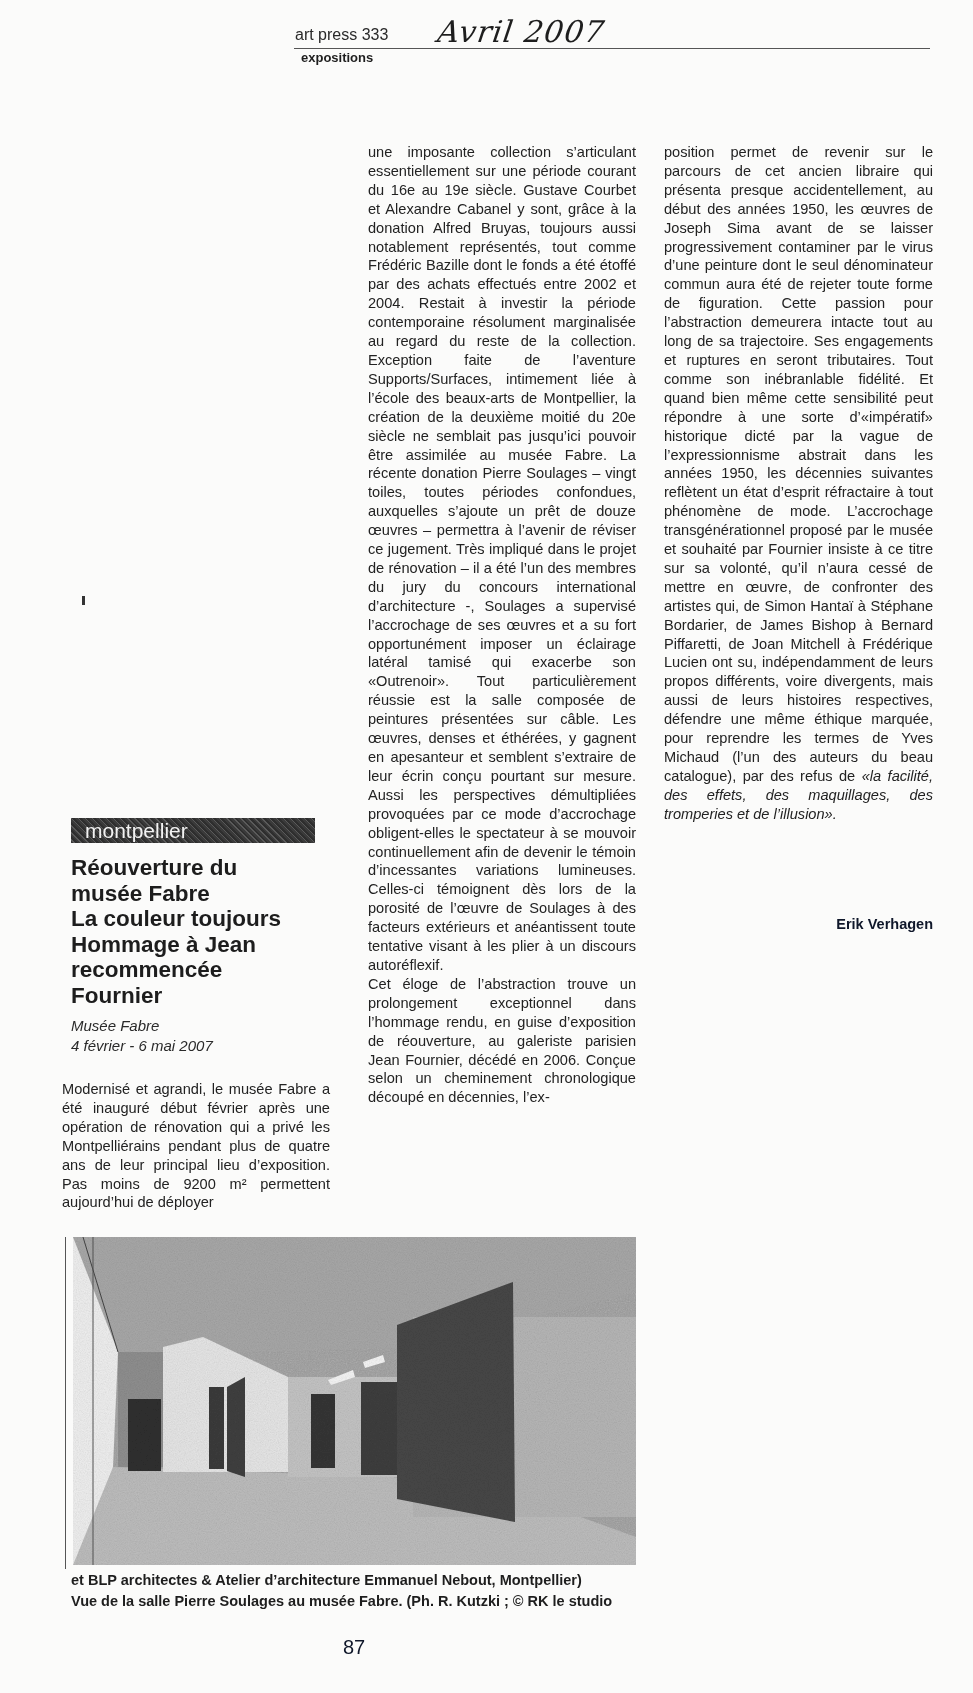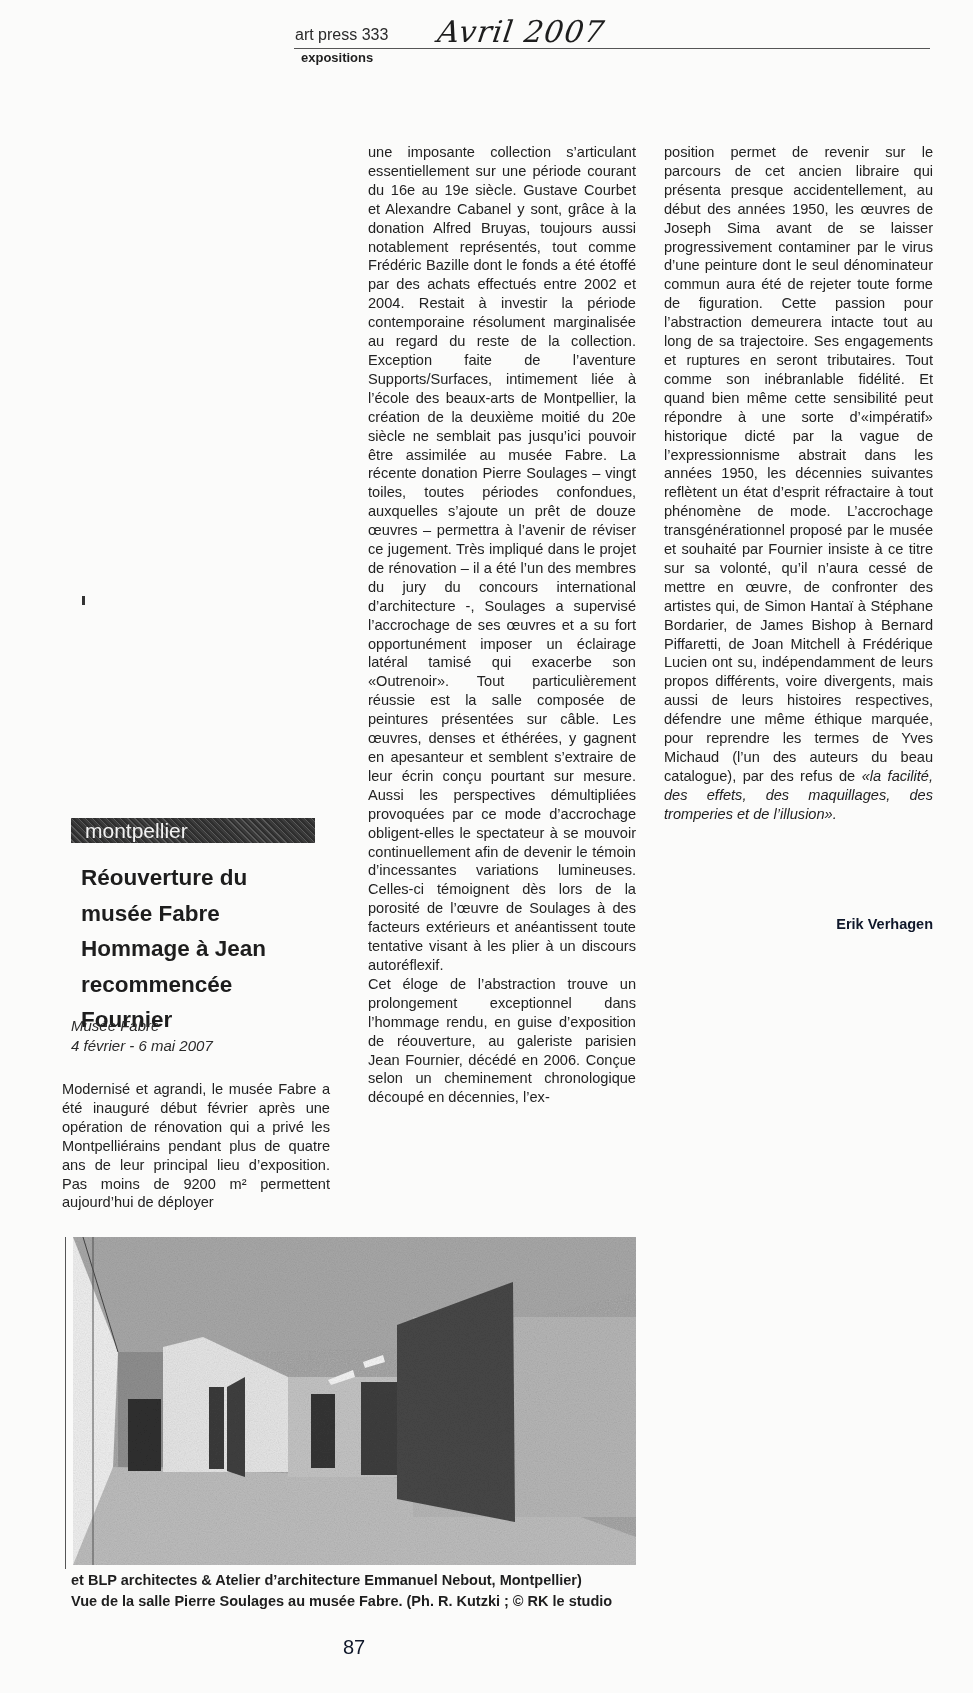--- a/index.html
+++ b/index.html
@@ -28,21 +28,21 @@
 
   .stray-mark { left: 82px; top: 596px; width: 3px; height: 9px; background: #333; }
 
   
   .kicker {
     left: 71px; top: 818px; width: 244px; height: 25px;
     background: repeating-linear-gradient(45deg, #3a3a3a 0 2px, #5a5a5a 2px 3px, #2e2e2e 3px 5px);
     color: #f2f2f2; font-size: 21px; line-height: 25px; padding-left: 14px; box-sizing: border-box;
   }
   .headline { left: 71px; top: 855px; width: 270px; font-size: 22.5px; line-height: 25.5px; font-weight: bold; color: #1d1d1d; }
-  .headline div { margin: 10px; }
+  .headline div { margin: 0; }
   .venue { left: 71px; top: 1016px; font-size: 15px; line-height: 20px; font-style: italic; color: #2a2a2a; }
 
   .signature { left: 664px; top: 916px; width: 269px; text-align: right; font-weight: bold; font-size: 14.5px; color: #0f172a; }
 
   
   .photo { left: 73px; top: 1237px; width: 563px; height: 328px; overflow: hidden; background: #9a9a9a; }
   .photo svg { display: block; }
   .photo-edge { left: 65px; top: 1237px; width: 1px; height: 332px; background: #555; }
   .caption { left: 71px; top: 1570px; width: 580px; font-size: 14.5px; line-height: 21px; font-weight: bold; color: #1e1e1e; }
   .caption div { white-space: nowrap; }
@@ -69,20 +69,21 @@
     <span>position permet de revenir sur le parcours de cet ancien libraire qui présenta presque accidentellement, au début des années 1950, les œuvres de Joseph Sima avant de se laisser progressivement contaminer par le virus d’une peinture dont le seul dénominateur commun aura été de rejeter toute forme de figuration. Cette passion pour l’abstraction demeurera intacte tout au long de sa trajectoire. Ses engagements et ruptures en seront tributaires. Tout comme son inébranlable fidélité. Et quand bien même cette sensibilité peut répondre à une sorte d’«impératif» historique dicté par la vague de l’expressionnisme abstrait dans les années 1950, les décennies suivantes reflètent un état d’esprit réfractaire à tout phénomène de mode. L’accrochage transgénérationnel proposé par le musée et souhaité par Fournier insiste à ce titre sur sa volonté, qu’il n’aura cessé de mettre en œuvre, de confronter des artistes qui, de Simon Hantaï à Stéphane Bordarier, de James Bishop à Bernard Piffaretti, de Joan Mitchell à Frédérique Lucien ont su, indépendamment de leurs propos différents, voire divergents, mais aussi de leurs histoires respectives, défendre une même éthique marquée, pour reprendre les termes de Yves Michaud (l’un des auteurs du beau catalogue), par des refus de</span>
     <em>«la facilité, des effets, des maquillages, des tromperies et de l’illusion».</em>
   </p>
 </div>
 <div class="abs signature">Erik Verhagen</div>
 
 <div class="abs kicker">montpellier</div>
 <div class="abs headline">
   <div>Réouverture du</div>
   <div>musée Fabre</div>
+  <div>La couleur toujours</div>
   <div>Hommage à Jean</div>
   <div>recommencée</div>
   <div>Fournier</div>
 </div>
 <div class="abs venue">
   <div>Musée Fabre</div>
   <div>4 février - 6 mai 2007</div>
 </div>
 <div class="col col-left">
   <p>Modernisé et agrandi, le musée Fabre a été inauguré début février après une opération de rénovation qui a privé les Montpelliérains pendant plus de quatre ans de leur principal lieu d’exposition. Pas moins de 9200 m² permettent aujourd’hui de déployer</p>

